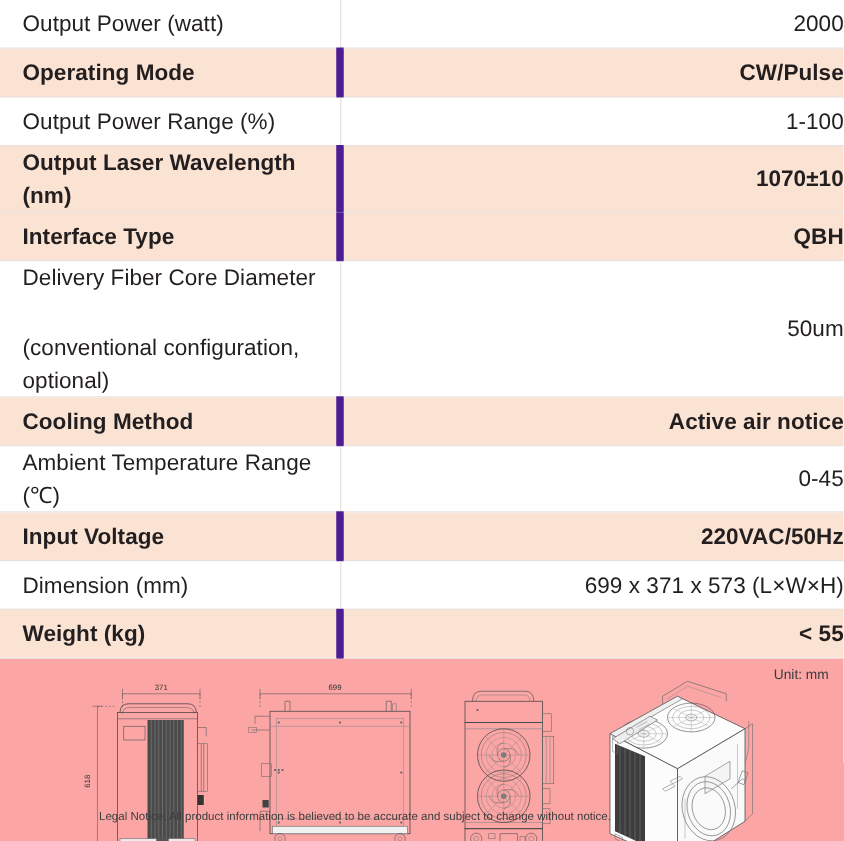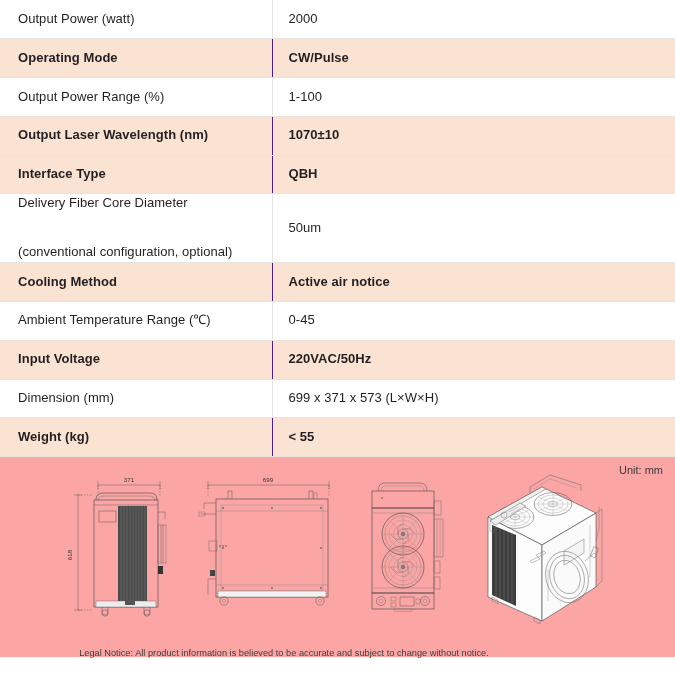--- a/index.html
+++ b/index.html
@@ -24,34 +24,34 @@
   .spec-table col.c-label { width: 272px; }
   .spec-table col.c-value { width: 403px; }
 
   .spec-table tr { height: 38.8px; }
   .spec-table tr.tall { height: 39.5px; border-radius: 18px; }
 
   .spec-table td {
     border: 0;
     border-bottom: 1px solid #e9e3df;
     padding: 0 0 0 18px;
-    font-size: 13px;
+    font-size: 18px;
     line-height: 1.45;
     vertical-align: middle;
     background: #ffffff;
     letter-spacing: 0.05px;
   }
   .spec-table tr.alt td { background: #fbe3d3; font-weight: bold; }
 
   .spec-table td.val {
-    text-align: left;
-    padding-left: 16px;
+    text-align: right;
+    padding-left: 0;
     border-left: 1px solid #e9e3df;
   }
-  .spec-table tr.alt td.val { border-left: 1px solid #4c1d95; }
+  .spec-table tr.alt td.val { border-left: 6px solid #4c1d95; }
 
   .lbl-line2 { display: block; margin-top: 30px; }
 
   
   .diagram-area {
     position: relative;
     width: 675px;
     height: 200px;
     background: #fca5a5;
   }

